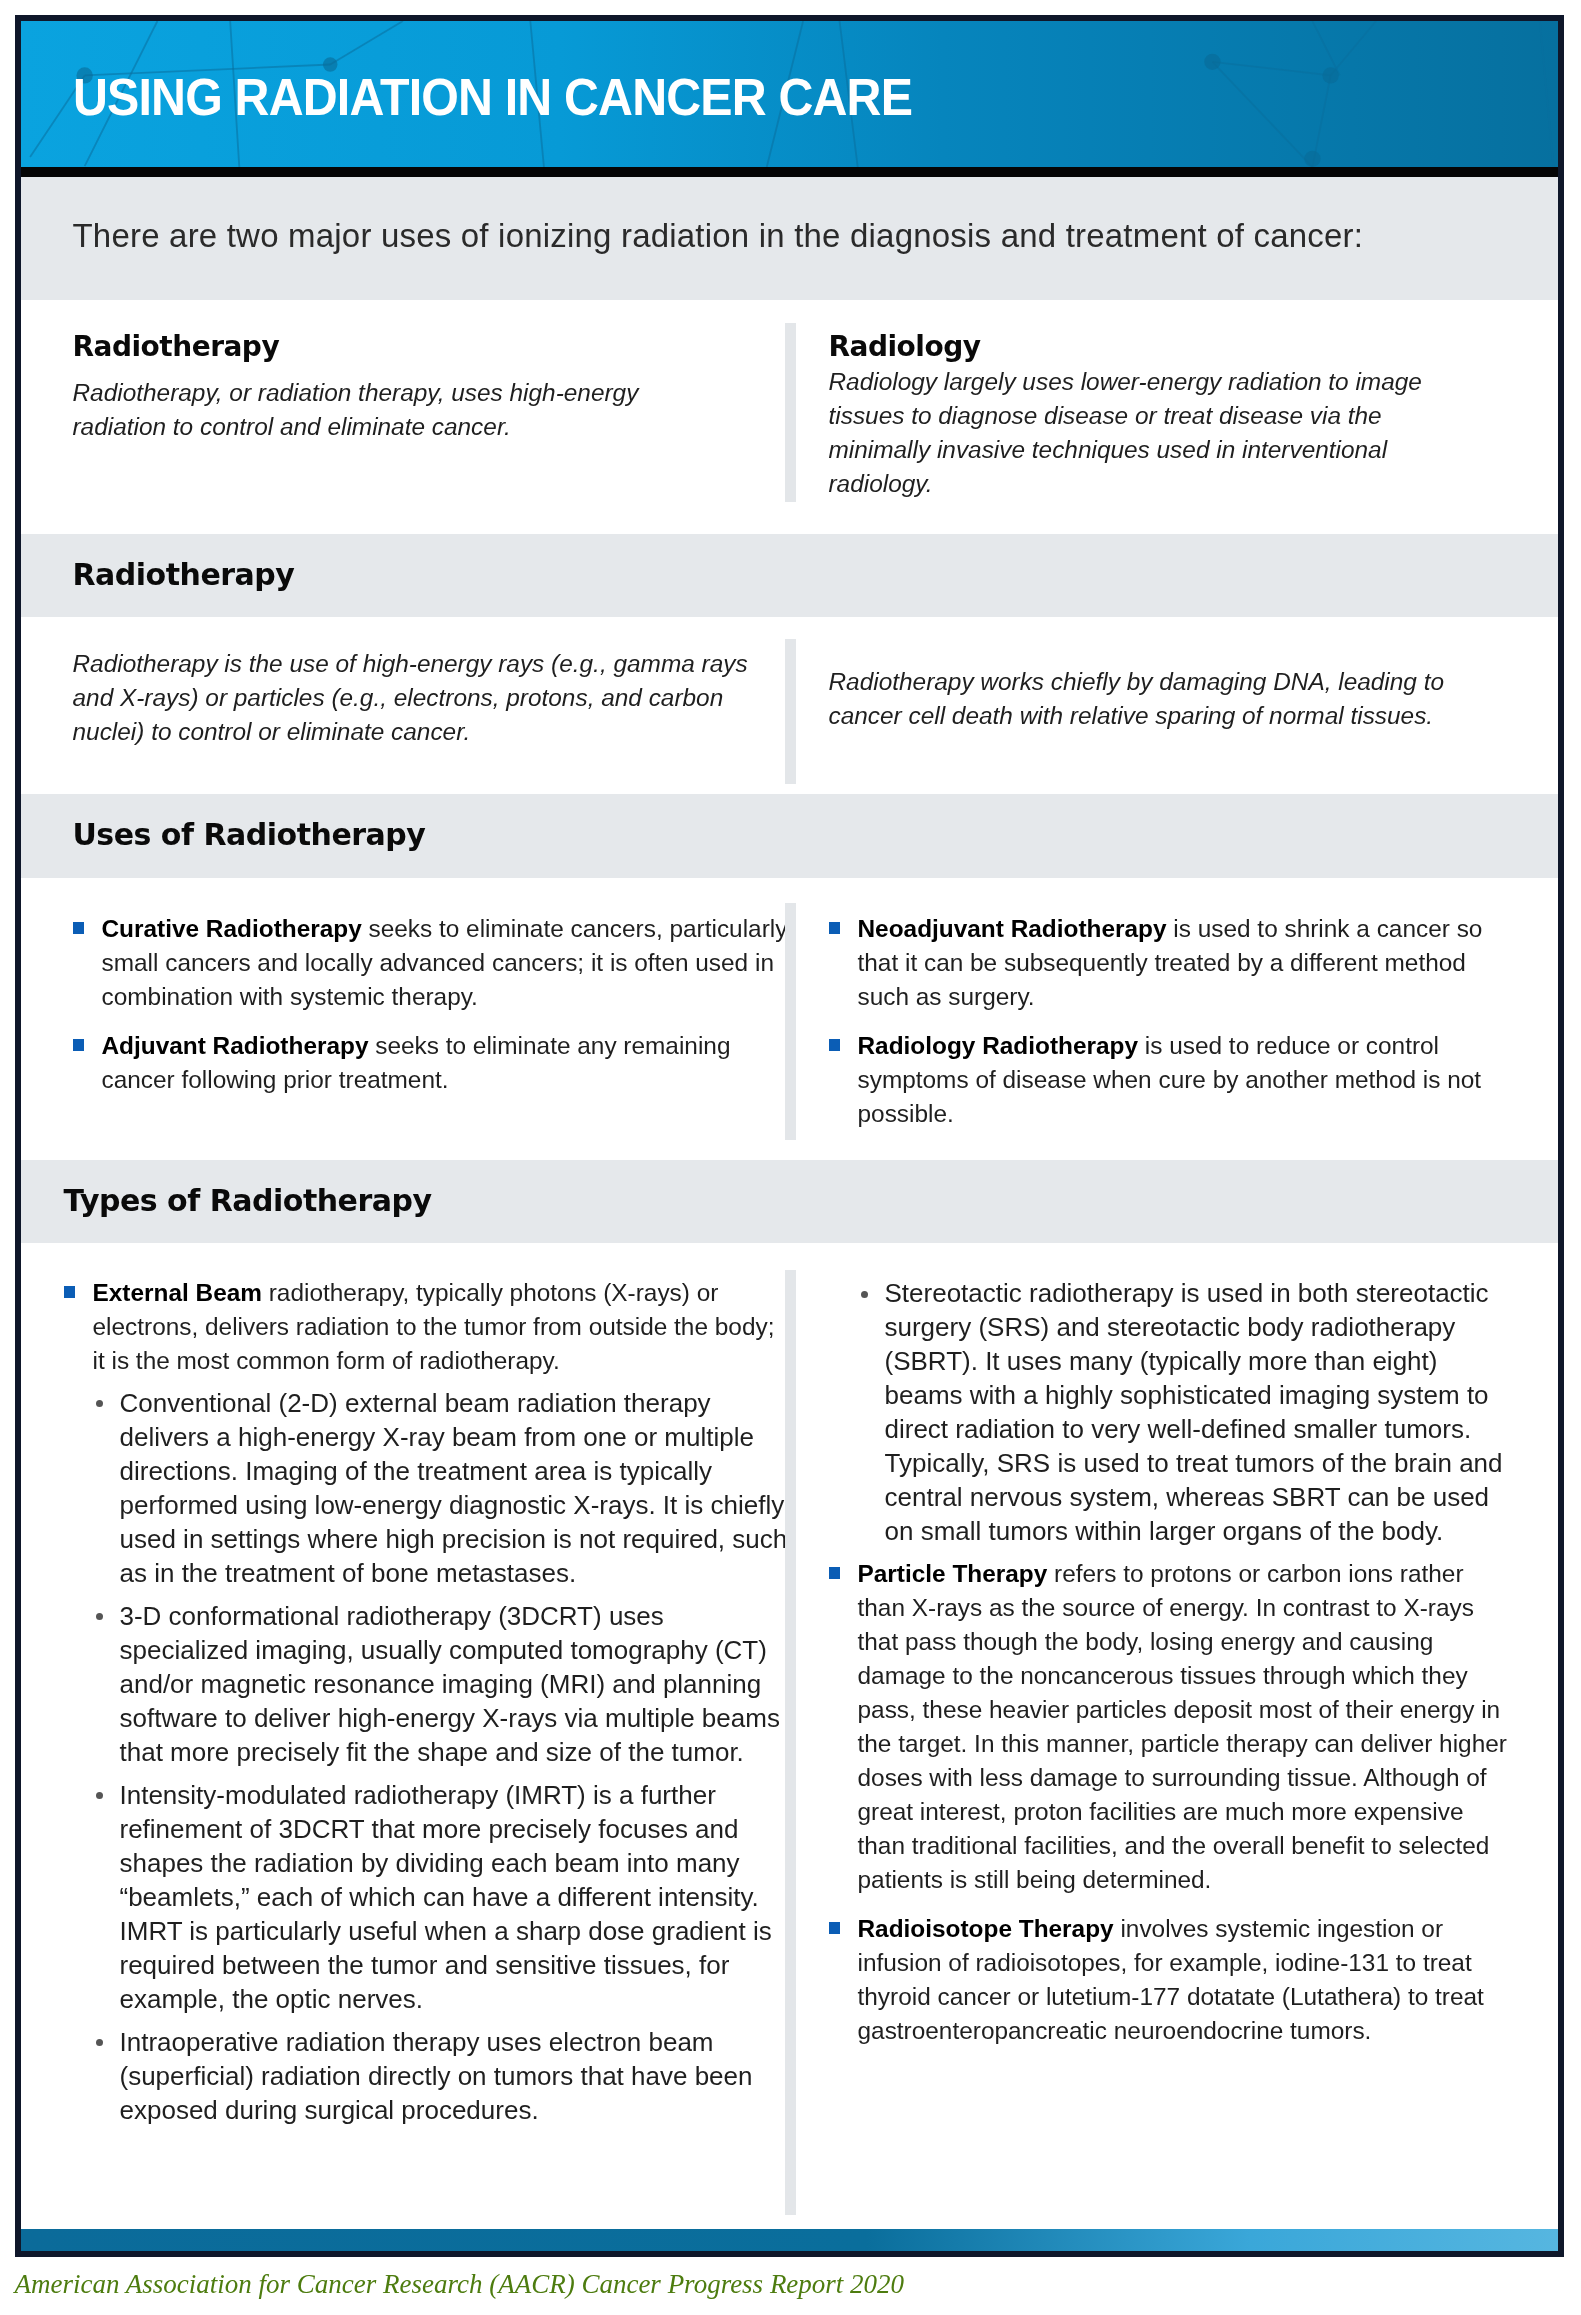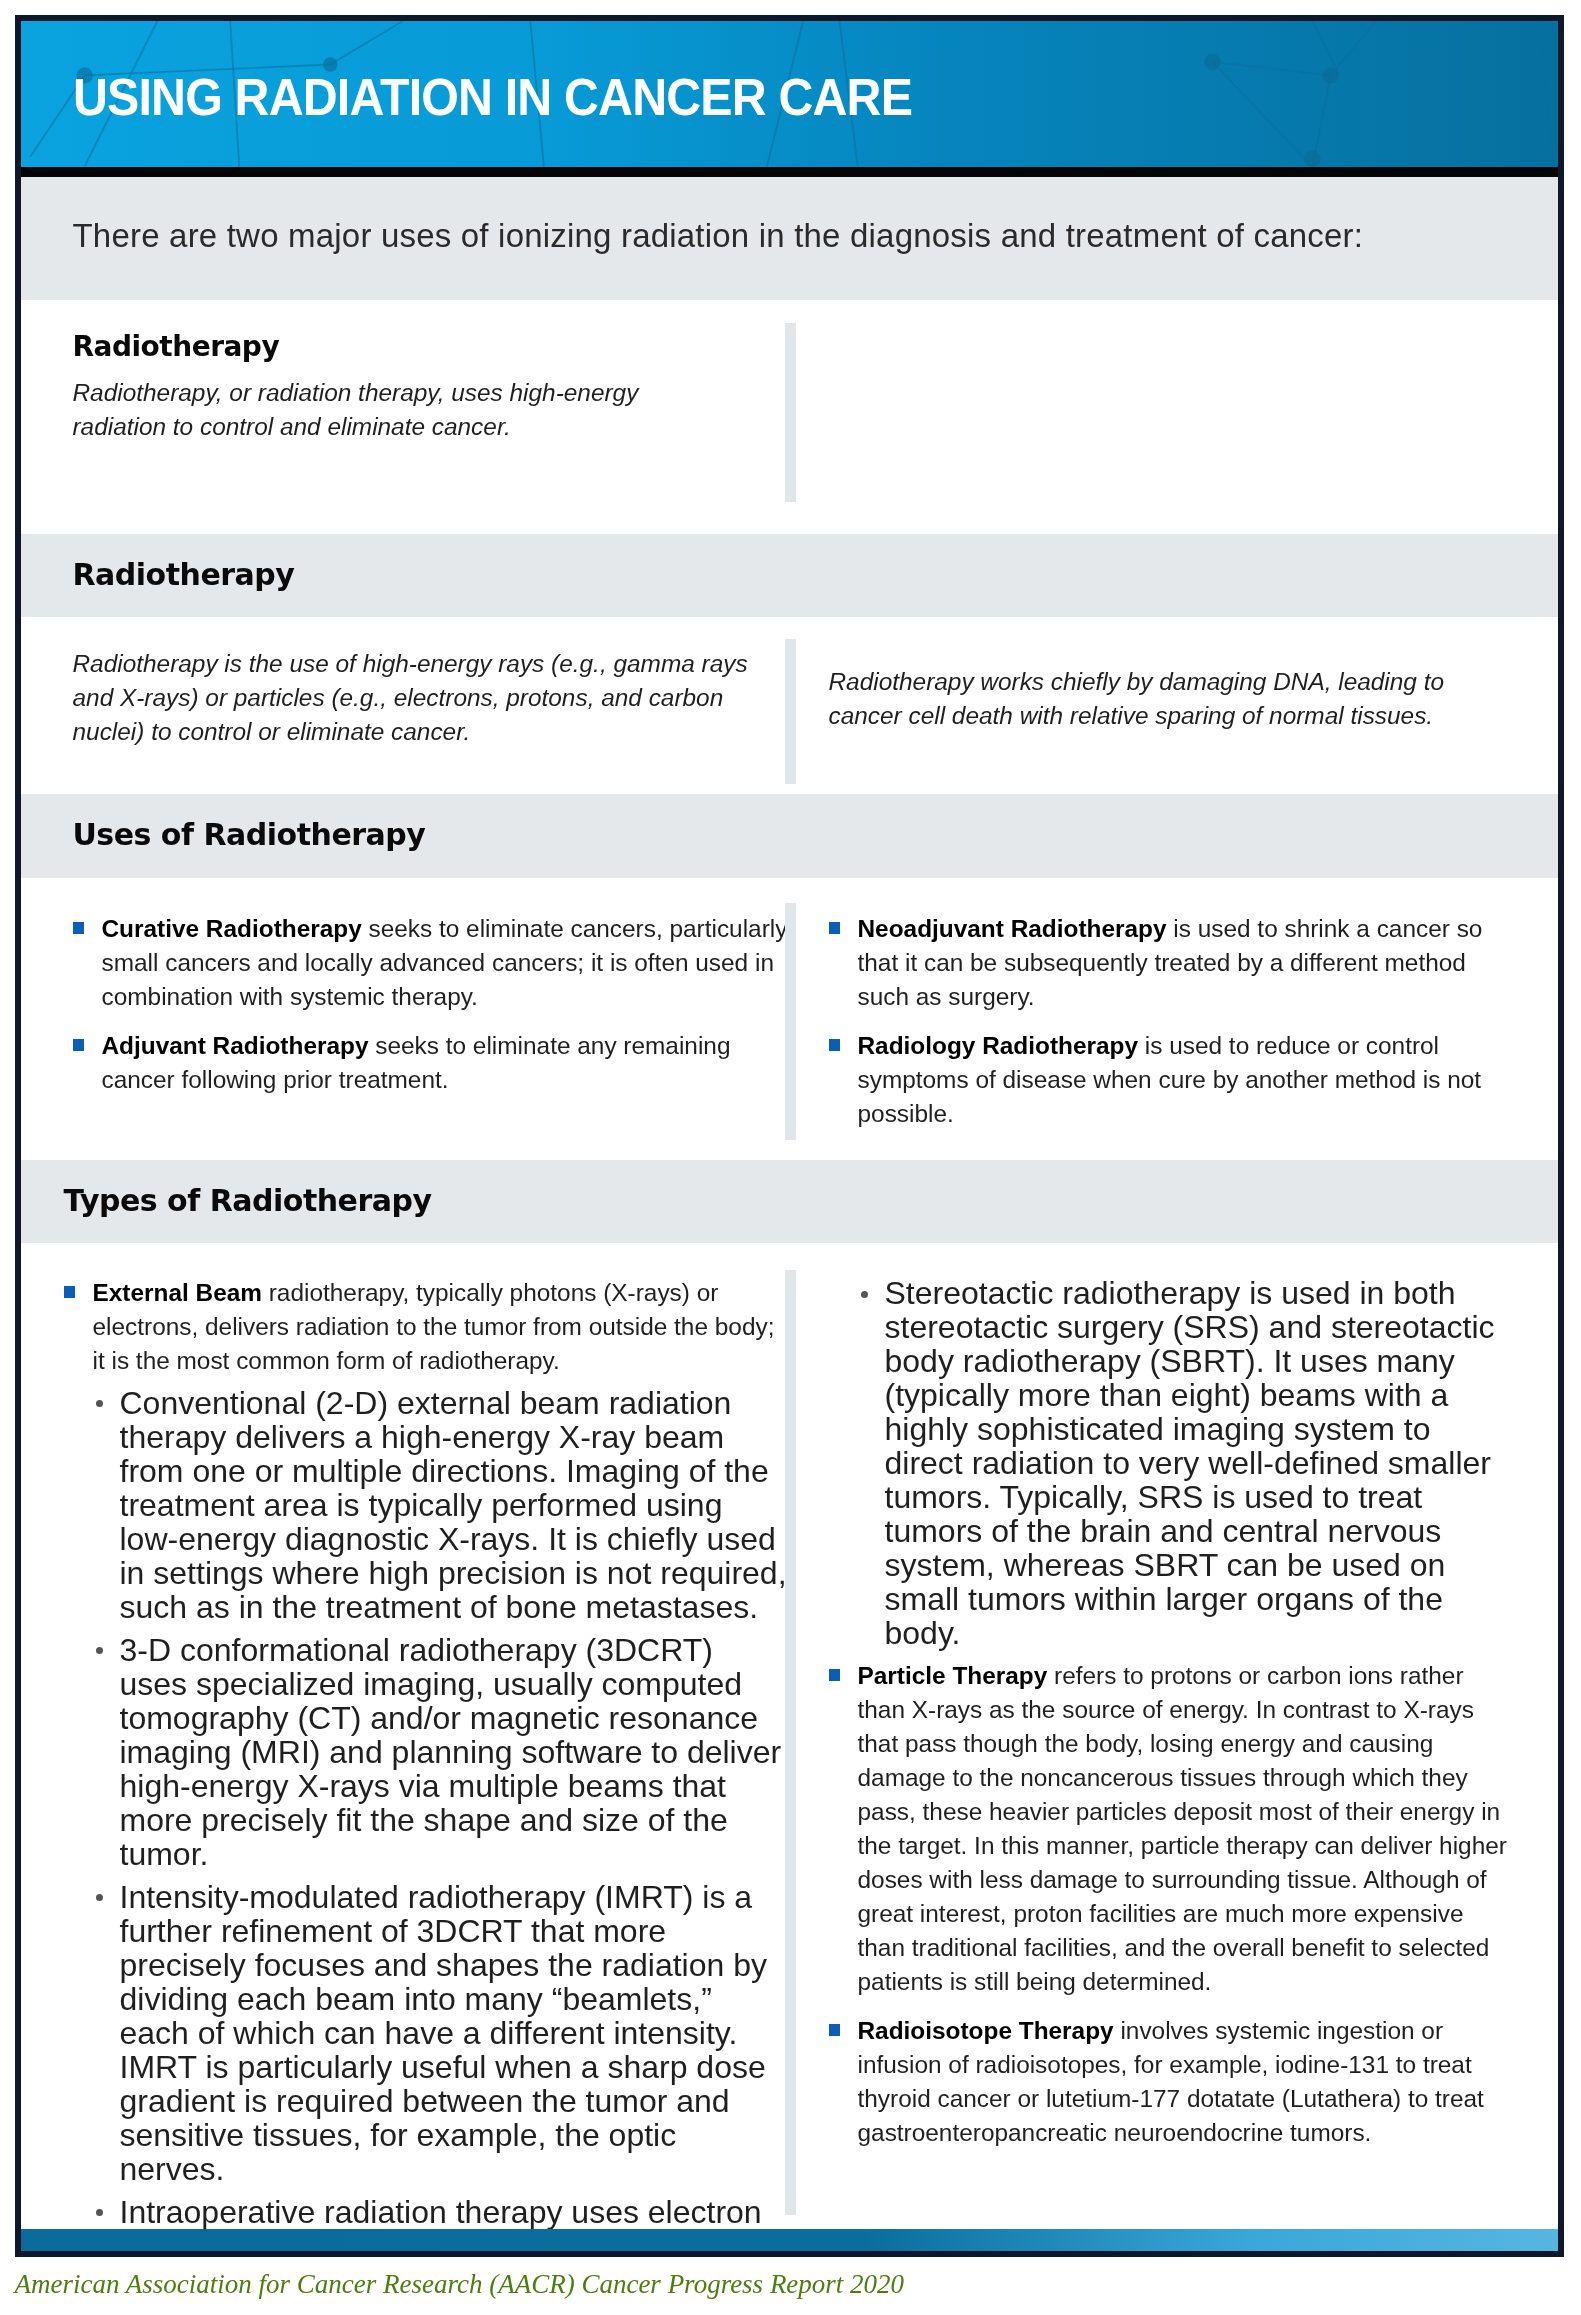--- a/index.html
+++ b/index.html
@@ -59,21 +59,21 @@
     position: relative; padding-left: 29px; font-size: 24.4px; line-height: 34px; color: #1f1f1f;
     margin-bottom: 14.5px;
   }
   ul.sq > li > .bullet {
     position: absolute; left: 0; top: 10px; width: 11.8px; height: 11.8px; background: #0b5db5;
   }
   ul.sq > li b { font-weight: 700; color: #000000; }
 
   ul.dot { list-style: none; margin-top: 7.2px; }
   ul.dot > li {
-    position: relative; padding-left: 27px; font-size: 32px; line-height: 34px; color: #1f1f1f;
+    position: relative; padding-left: 27px; font-size: 26px; line-height: 34px; color: #1f1f1f;
     margin-bottom: 9px;
   }
   ul.dot > li > .dotb {
     position: absolute; left: 3.6px; top: 14.5px; width: 7.2px; height: 7.2px; border-radius: 50%; background: #555;
   }
 
   .bottom-band {
     position: absolute; left: 0; bottom: 0; width: 100%; height: 22px;
     background: linear-gradient(90deg, #0b6b9a 0%, #0a6e9c 55%, #3aa7d9 80%, #56b6e0 100%);
   }
@@ -122,20 +122,24 @@
   <div class="band gray" style="top:156px;height:123px;">
     <div class="intro-text">There are two major uses of ionizing radiation in the diagnosis and treatment of cancer:</div>
   </div>
 
   <div class="band white" style="top:280px;height:233px;">
     <div class="col col-left" style="top:29px;">
       <h3>Radiotherapy</h3>
       <p class="body" style="width:651px;">Radiotherapy, or radiation therapy, uses high-energy radiation to control and eliminate cancer.</p>
     </div>
     <div class="divider" style="top:22px;height:179px;"></div>
+    <div class="col col-right" style="top:29px;">
+      <h3 style="margin-bottom:1.8px;">Radiology</h3>
+      <p class="body" style="width:624px;">Radiology largely uses lower-energy radiation to image tissues to diagnose disease or treat disease via the minimally invasive techniques used in interventional radiology.</p>
+    </div>
   </div>
 
   <div class="band gray" style="top:513px;height:83px;">
     <div class="sec-heading" style="top:22.6px;">Radiotherapy</div>
   </div>
 
   <div class="band white" style="top:596px;height:156px;">
     <p class="body col col-left" style="top:30px;width:706px;">Radiotherapy is the use of high-energy rays (e.g., gamma rays and X-rays) or particles (e.g., electrons, protons, and carbon nuclei) to control or eliminate cancer.</p>
     <div class="divider" style="top:22px;height:145px;"></div>
     <p class="body col col-right" style="top:48px;width:651px;">Radiotherapy works chiefly by damaging DNA, leading to cancer cell death with relative sparing of normal tissues.</p>

